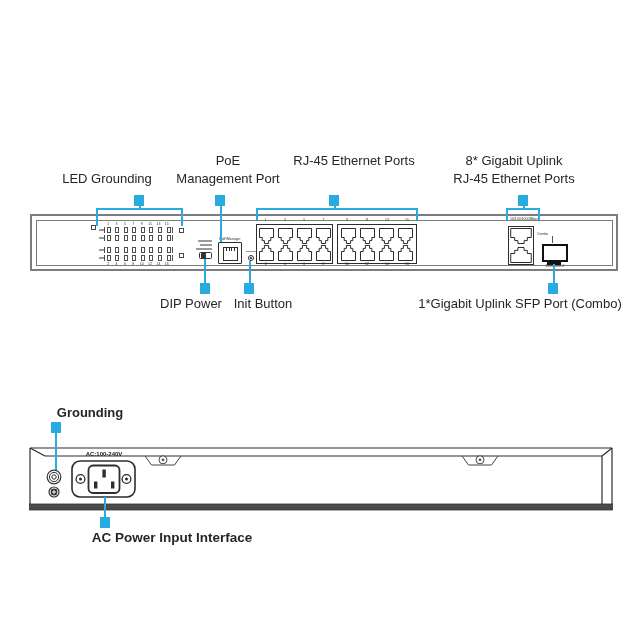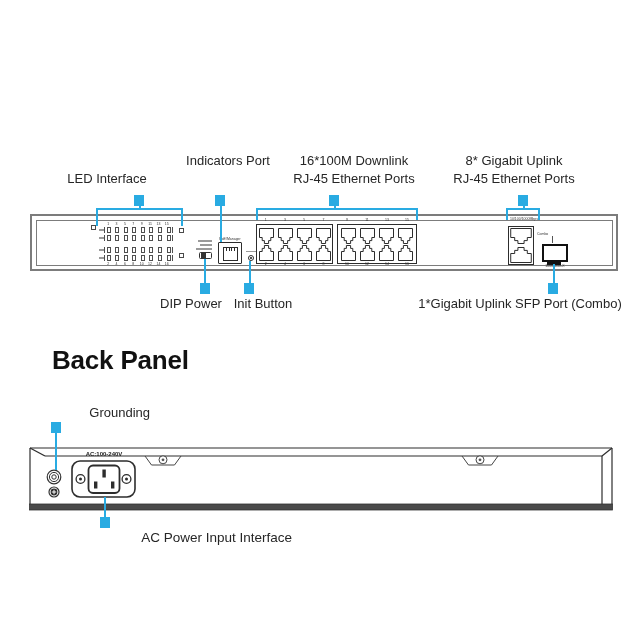--- a/index.html
+++ b/index.html
@@ -1,21 +1,21 @@
 <!DOCTYPE html>
 <html style="--accent: #29ABE2;"><head>
 <meta charset="utf-8">
 <style>
   :root{ --accent:#29ABE2; }
   html,body{margin:0;padding:0;background:#fff;}
   #canvas{position:relative;width:640px;height:640px;background:#fff;
           font-family:"Liberation Sans",sans-serif;color:#1f1f1f;overflow:hidden;}
   .panel-title{position:absolute;margin:0;font-size:26px;font-weight:800;color:#111;letter-spacing:-0.2px;}
   .callout-label{position:absolute;font-size:13px;line-height:17.5px;text-align:center;color:#262626;}
-  .callout-label.left{text-align:right;}
+  .callout-label.left{text-align:center;font-weight:bold;}
   .marker{position:absolute;width:10px;height:11px;background:var(--accent);z-index:6;}
   .cline{position:absolute;background:var(--accent);z-index:5;}
   .frame{position:absolute;box-sizing:border-box;background:#fff;}
   .micro{position:absolute;font-size:7px;line-height:8px;transform:scale(.5);transform-origin:left top;
          white-space:nowrap;color:#333;text-align:center;}
   .bar{position:absolute;background:#9a9a9a;height:1.5px;}
   .sq-led{position:absolute;width:5px;height:5px;border:1px solid #4a4a4a;box-sizing:border-box;background:#fff;}
   .led-row{position:absolute;display:flex;gap:4.6px;}
   .led-cell{width:4px;height:6px;border:1px solid #4f4f4f;box-sizing:border-box;background:#fff;}
   .tick{position:absolute;width:1px;height:6px;background:#4f4f4f;}
@@ -25,27 +25,27 @@
   .port-block{position:absolute;border:1.2px solid #2d2d2d;box-sizing:border-box;background:#fff;}
   svg text{font-family:"Liberation Sans",sans-serif;}
 </style>
 </head>
 <body>
 
 <div id="canvas">
 
 
   <div class="callout-label" style="left:37px;top:170px;width:140px;">
-    <span>LED Interface</span>
+    <span>LED Grounding</span>
   </div>
   <div class="callout-label" style="left:158px;top:152px;width:140px;">
-    <span style="display:block">Indicators Port</span>
+    <span style="display:block">PoE</span>
+    <span style="display:block">Management Port</span>
   </div>
   <div class="callout-label" style="left:274px;top:152px;width:160px;">
-    <span style="display:block">16*100M Downlink</span>
     <span style="display:block">RJ-45 Ethernet Ports</span>
   </div>
   <div class="callout-label" style="left:434px;top:152px;width:160px;">
     <span style="display:block">8* Gigabit Uplink</span>
     <span style="display:block">RJ-45 Ethernet Ports</span>
   </div>
 
   <div class="frame" style="left:30px;top:214px;width:588px;height:57px;border:2.5px solid #7c7c7c;"></div>
   <div class="frame" style="left:35.5px;top:219.5px;width:577px;height:46px;border:1.5px solid #7c7c7c;"></div>
 
@@ -107,21 +107,20 @@
   <div class="callout-label" style="left:131px;top:295px;width:120px;">DIP Power</div>
 
   <div class="cline" style="left:249px;top:261px;width:2px;height:23px;"></div>
   <div class="marker" style="left:244px;top:283px;"></div>
   <div class="callout-label" style="left:203px;top:295px;width:120px;">Init Button</div>
 
   <div class="cline" style="left:553px;top:264px;width:2px;height:20px;"></div>
   <div class="marker" style="left:548px;top:283px;"></div>
   <div class="callout-label" style="left:398px;top:295px;width:244px;">1*Gigabit Uplink SFP Port (Combo)</div>
 
-  <h1 class="panel-title" style="left:52px;top:345px;">Back Panel</h1>
 
   <div class="callout-label left" style="left:30px;top:404px;width:120px;">Grounding</div>
   <div class="marker" style="left:51px;top:422px;"></div>
   <div class="cline" style="left:55px;top:433px;width:2px;height:37px;"></div>
 
   <svg style="position:absolute;left:28px;top:444px;" width="592" height="70" viewBox="0 0 592 70">
     <g fill="none" stroke="#2d2d2d" stroke-width="1.2">
       <path d="M2,4 H584"></path>
       <path d="M2,4 V60.5"></path>
       <path d="M2,4 L17,12"></path>

